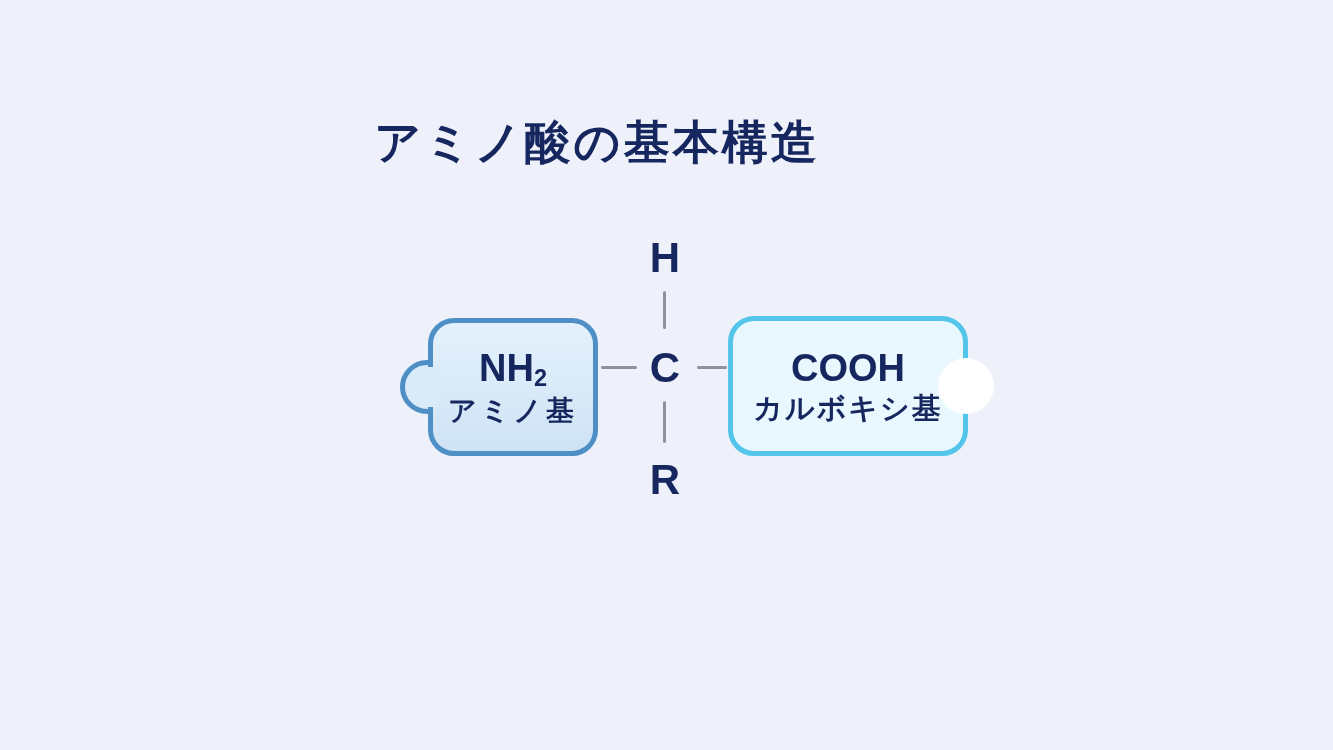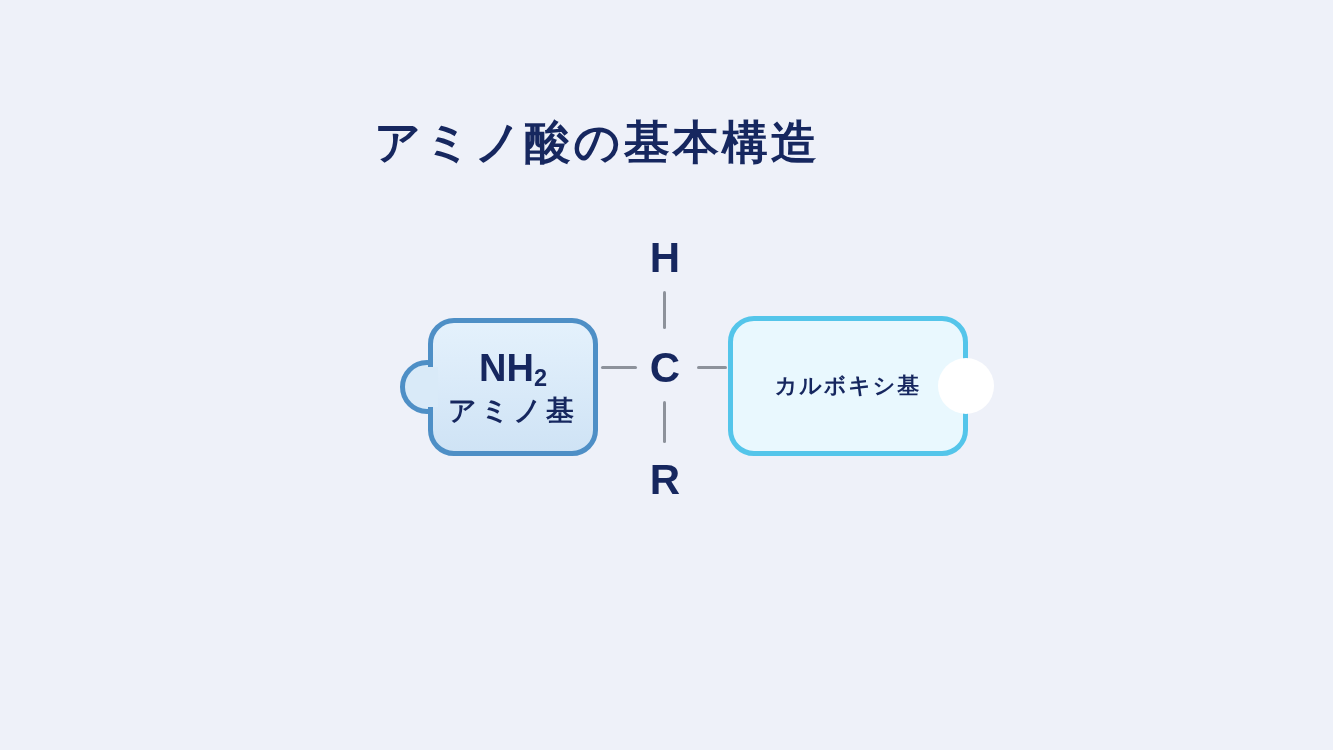--- a/index.html
+++ b/index.html
@@ -141,21 +141,21 @@
   }
   .group-label{
     font-size:28px;
     font-weight:700;
     letter-spacing:4px;
     line-height:1;
     color:var(--atom-text);
     z-index:1;
   }
   .group-carboxyl .group-label{
-    font-size:22px;
+    font-size:29px;
     letter-spacing:2px;
   }
 </style>
 </head>
 <body>
 
 <div class="stage">
 
   <h1 class="title">アミノ酸の基本構造</h1>
 
@@ -172,18 +172,19 @@
     <div class="tab"></div>
     <div class="card">
       <div class="formula"><span>NH</span><span class="sub">2</span></div>
       <div class="group-label">アミノ基</div>
     </div>
     <div class="seam"></div>
   </div>
 
   <div class="group group-carboxyl">
     <div class="card">
+      <div class="formula">COOH</div>
       <div class="group-label">カルボキシ基</div>
     </div>
     <div class="notch"></div>
   </div>
 
 </div>
 
 </body></html>

